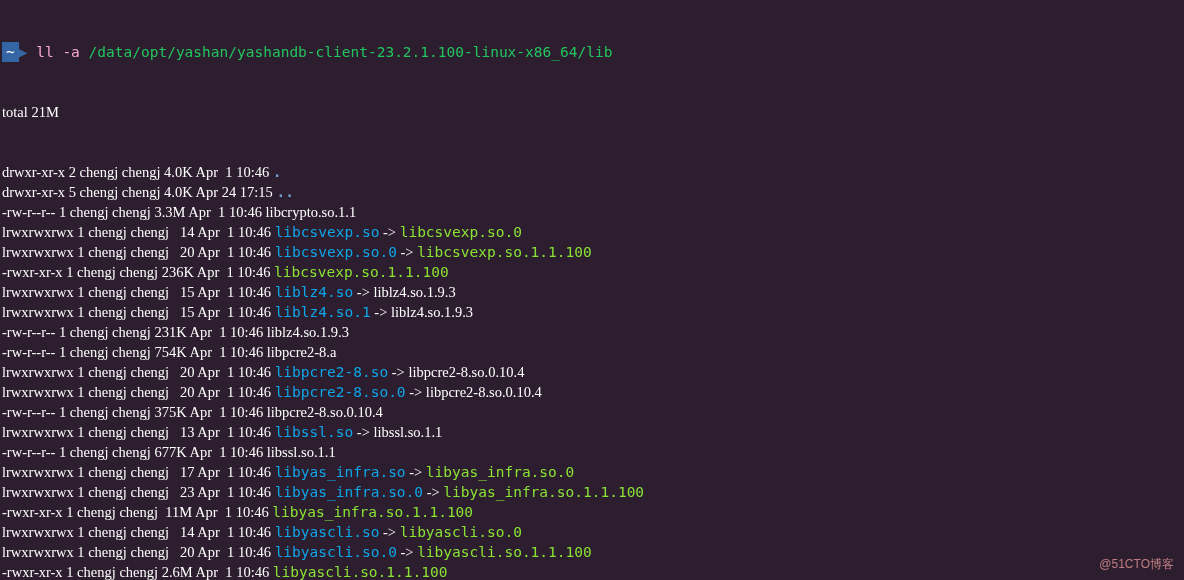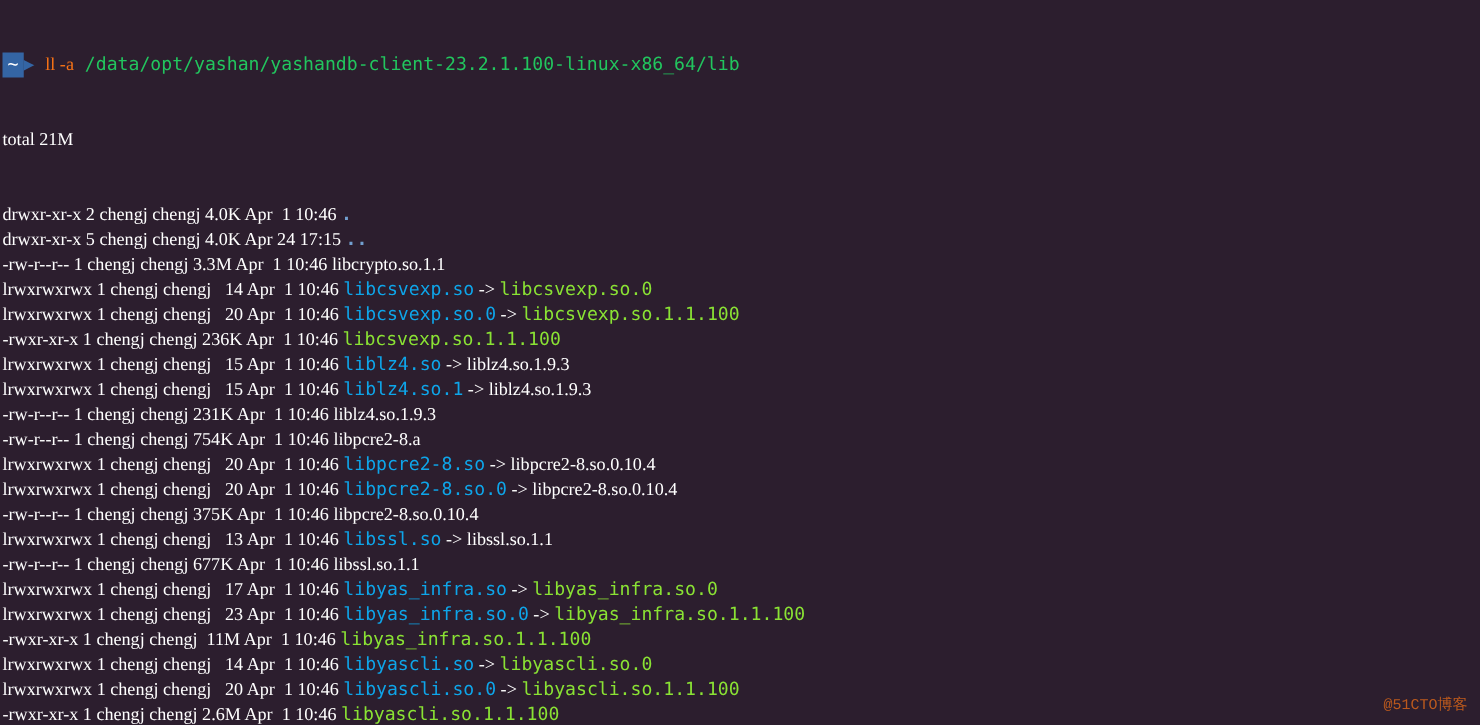--- a/index.html
+++ b/index.html
@@ -22,34 +22,34 @@
   .prompt-bg {
     background: #3465a4;
     color: #ffffff;
     padding: 0 4px;
     display: inline-block;
   }
   .arrow {
     color: #3465a4;
     display: inline-block;
   }
-  .cmd-green { color: #f97316; font-family: Liberation Serif, serif; }
+  .cmd-green { color: #f9a8d4; }
   .cmd-path  { color: #22c55e; }
   .white { color: #ffffff; font-family: Liberation Serif, serif; }
   .blue-dir { color: #729fcf; font-weight: bold; }
   .cyan  { color: #0ea5e9; }
   .green { color: #8ae234; }
   .row { display: block; }
   .watermark {
     position: absolute;
     right: 10px;
     bottom: 6px;
-    color: #f97316;
+    color: #fca5a5;
     font-size: 12px;
-    font-family: Liberation Mono, monospace;
+    font-family: Liberation Sans, sans-serif;
     opacity: 0.7;
   }
 </style>
 </head>
 <body>
 
 <div class="term">
   <div class="row"><span class="prompt-bg">~</span><span class="arrow">▶</span> <span class="cmd-green">ll -a</span> <span class="cmd-path">/data/opt/yashan/yashandb-client-23.2.1.100-linux-x86_64/lib</span></div>
   <div class="row white">total 21M</div>
   <div id="listing"><div class="row"><span class="white">drwxr-xr-x 2 chengj chengj 4.0K Apr  1 10:46 </span><span class="blue-dir">.</span></div><div class="row"><span class="white">drwxr-xr-x 5 chengj chengj 4.0K Apr 24 17:15 </span><span class="blue-dir">..</span></div><div class="row"><span class="white">-rw-r--r-- 1 chengj chengj 3.3M Apr  1 10:46 </span><span class="white">libcrypto.so.1.1</span></div><div class="row"><span class="white">lrwxrwxrwx 1 chengj chengj   14 Apr  1 10:46 </span><span class="cyan">libcsvexp.so</span><span class="white"> -&gt; </span><span class="green">libcsvexp.so.0</span></div><div class="row"><span class="white">lrwxrwxrwx 1 chengj chengj   20 Apr  1 10:46 </span><span class="cyan">libcsvexp.so.0</span><span class="white"> -&gt; </span><span class="green">libcsvexp.so.1.1.100</span></div><div class="row"><span class="white">-rwxr-xr-x 1 chengj chengj 236K Apr  1 10:46 </span><span class="green">libcsvexp.so.1.1.100</span></div><div class="row"><span class="white">lrwxrwxrwx 1 chengj chengj   15 Apr  1 10:46 </span><span class="cyan">liblz4.so</span><span class="white"> -&gt; </span><span class="white">liblz4.so.1.9.3</span></div><div class="row"><span class="white">lrwxrwxrwx 1 chengj chengj   15 Apr  1 10:46 </span><span class="cyan">liblz4.so.1</span><span class="white"> -&gt; </span><span class="white">liblz4.so.1.9.3</span></div><div class="row"><span class="white">-rw-r--r-- 1 chengj chengj 231K Apr  1 10:46 </span><span class="white">liblz4.so.1.9.3</span></div><div class="row"><span class="white">-rw-r--r-- 1 chengj chengj 754K Apr  1 10:46 </span><span class="white">libpcre2-8.a</span></div><div class="row"><span class="white">lrwxrwxrwx 1 chengj chengj   20 Apr  1 10:46 </span><span class="cyan">libpcre2-8.so</span><span class="white"> -&gt; </span><span class="white">libpcre2-8.so.0.10.4</span></div><div class="row"><span class="white">lrwxrwxrwx 1 chengj chengj   20 Apr  1 10:46 </span><span class="cyan">libpcre2-8.so.0</span><span class="white"> -&gt; </span><span class="white">libpcre2-8.so.0.10.4</span></div><div class="row"><span class="white">-rw-r--r-- 1 chengj chengj 375K Apr  1 10:46 </span><span class="white">libpcre2-8.so.0.10.4</span></div><div class="row"><span class="white">lrwxrwxrwx 1 chengj chengj   13 Apr  1 10:46 </span><span class="cyan">libssl.so</span><span class="white"> -&gt; </span><span class="white">libssl.so.1.1</span></div><div class="row"><span class="white">-rw-r--r-- 1 chengj chengj 677K Apr  1 10:46 </span><span class="white">libssl.so.1.1</span></div><div class="row"><span class="white">lrwxrwxrwx 1 chengj chengj   17 Apr  1 10:46 </span><span class="cyan">libyas_infra.so</span><span class="white"> -&gt; </span><span class="green">libyas_infra.so.0</span></div><div class="row"><span class="white">lrwxrwxrwx 1 chengj chengj   23 Apr  1 10:46 </span><span class="cyan">libyas_infra.so.0</span><span class="white"> -&gt; </span><span class="green">libyas_infra.so.1.1.100</span></div><div class="row"><span class="white">-rwxr-xr-x 1 chengj chengj  11M Apr  1 10:46 </span><span class="green">libyas_infra.so.1.1.100</span></div><div class="row"><span class="white">lrwxrwxrwx 1 chengj chengj   14 Apr  1 10:46 </span><span class="cyan">libyascli.so</span><span class="white"> -&gt; </span><span class="green">libyascli.so.0</span></div><div class="row"><span class="white">lrwxrwxrwx 1 chengj chengj   20 Apr  1 10:46 </span><span class="cyan">libyascli.so.0</span><span class="white"> -&gt; </span><span class="green">libyascli.so.1.1.100</span></div><div class="row"><span class="white">-rwxr-xr-x 1 chengj chengj 2.6M Apr  1 10:46 </span><span class="green">libyascli.so.1.1.100</span></div></div>

